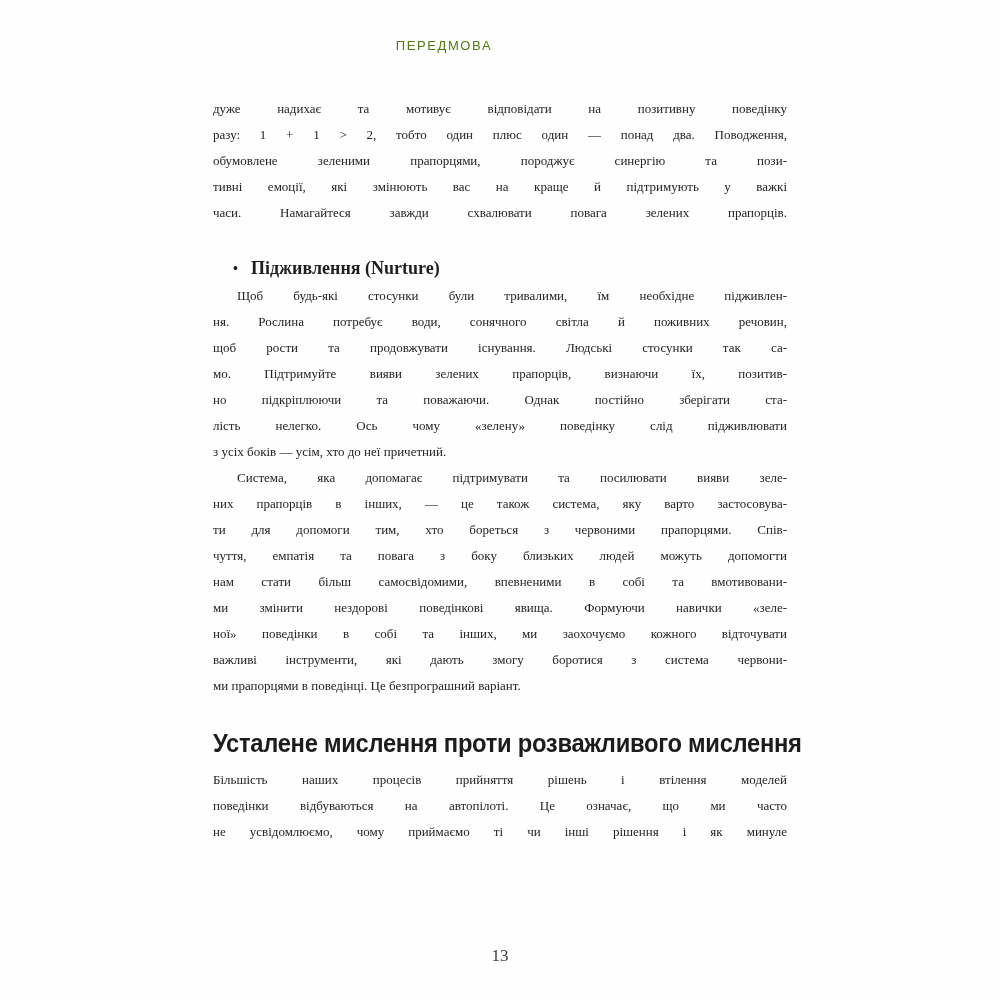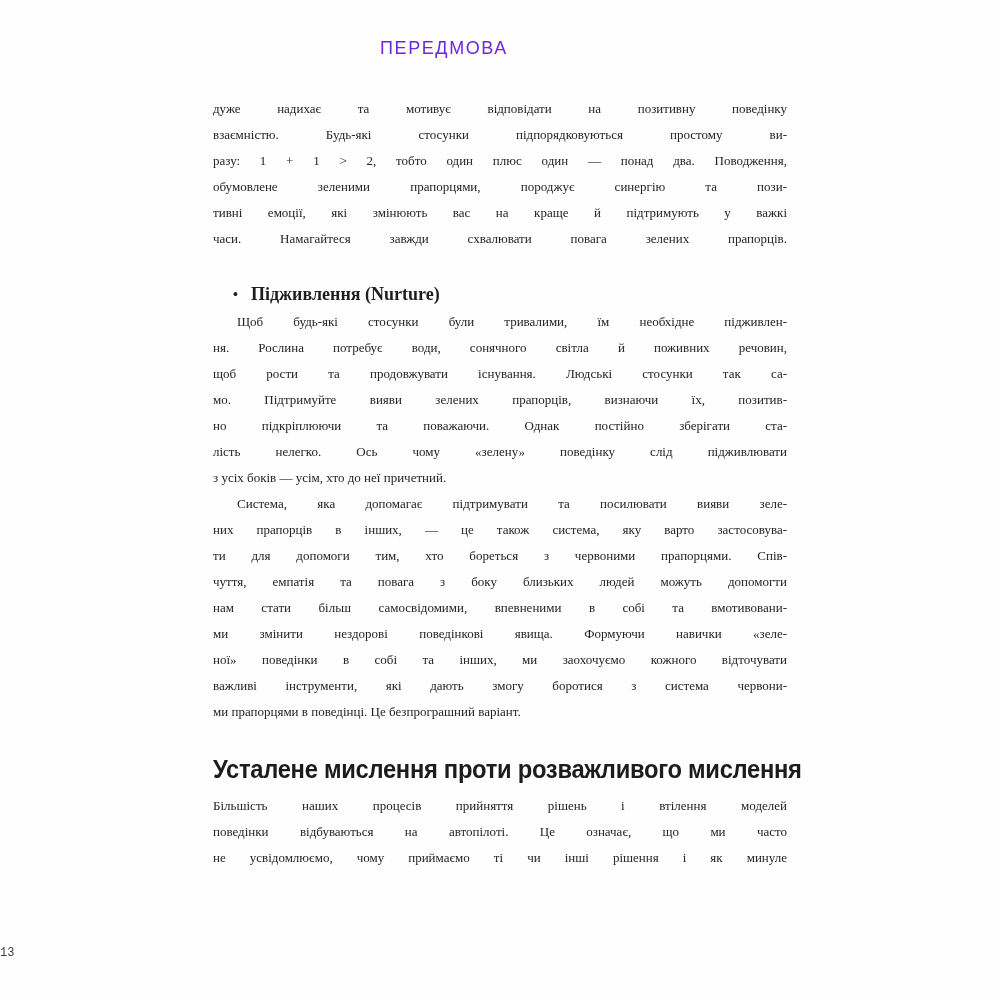--- a/index.html
+++ b/index.html
@@ -7,23 +7,23 @@
     position:relative; width:1000px; height:1000px;
     background:#fefefe;
     font-family:"Liberation Serif", serif;
     color:#242424;
     overflow:hidden;
   }
   .running-head {
     position:absolute; top:38px; left:0; width:888px;
     text-align:center;
     font-family:"Liberation Sans", sans-serif;
-    font-size:18px; font-weight:400;
+    font-size:13px; font-weight:400;
     letter-spacing:1.6px;
-    color:#6d28d9;
+    color:#4d7c0f;
   }
   .column {
     position:absolute; left:213px; top:96px; width:574px;
   }
   .para { margin:0; }
   .para .line {
     font-size:13px;
     line-height:26px;
     text-align:justify;
     text-align-last:justify;
@@ -60,37 +60,37 @@
     line-height:33px;
     letter-spacing:-0.3px;
     color:#1c1c1c;
     transform:scaleX(0.95);
     transform-origin:left center;
     white-space:nowrap;
   }
   .para.last-block { margin-top:7px; }
   .page-number {
     position:absolute; top:946px; left:0; width:1000px;
-    font-family:Liberation Mono, monospace;
-    font-size:12px;
+    text-align:center;
+    font-family:Liberation Serif, serif;
+    font-size:17px;
     color:#3f3f3f;
   }
 </style>
 </head>
 <body>
 
 <div class="page">
 
   <div class="running-head">ПЕРЕДМОВА</div>
 
   <div class="column">
 
     <div class="para full-last">
         <div class="line">дуже надихає та мотивує відповідати на позитивну поведінку</div>
-        <div class="line">взаємністю. Будь-які стосунки підпорядковуються простому ви-</div>
         <div class="line">разу: 1 + 1 &gt; 2, тобто один плюс один — понад два. Поводження,</div>
         <div class="line">обумовлене зеленими прапорцями, породжує синергію та пози-</div>
         <div class="line">тивні емоції, які змінюють вас на краще й підтримують у важкі</div>
         <div class="line last">часи. Намагайтеся завжди схвалювати повага зелених прапорців.</div>
       </div>
 
     <div class="bullet-line">
       <span class="bullet">•</span><span>Підживлення (</span><span class="bi">Nurture</span><span>)</span>
     </div>
 

